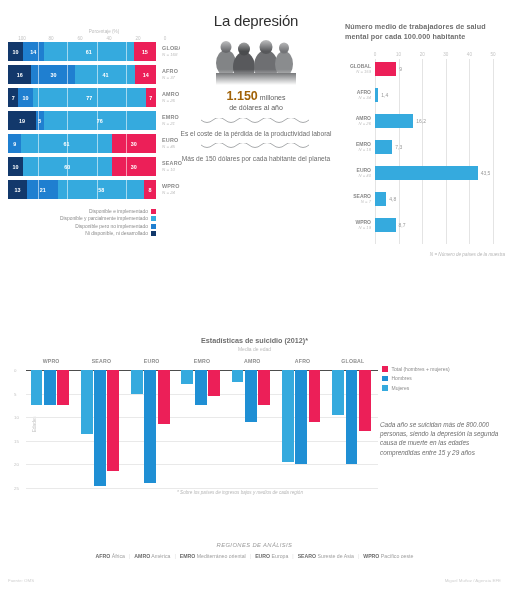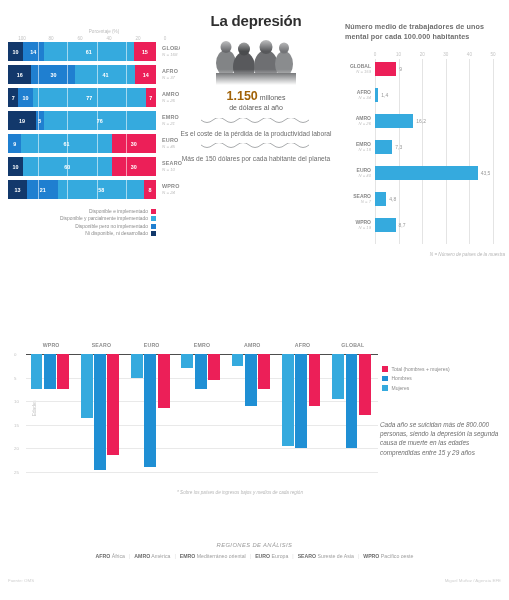--- a/index.html
+++ b/index.html
@@ -46,21 +46,21 @@
 
   .legend-left{margin-top:10px;padding-right:44px;text-align:right;}
   .legend-left .li{
     display:flex;align-items:center;justify-content:flex-end;
     font-size:4.9px;color:#8c8c8c;margin-bottom:2.4px;
   }
   .legend-left .sw{width:5px;height:5px;margin-left:3px;display:inline-block;}
 
   
   .center{position:absolute;left:180px;top:12px;width:152px;text-align:center;}
-  .main-title{font-size:15px;font-weight:bold;color:#2f2f2f;letter-spacing:-.2px;}
+  .main-title{font-size:15px;font-weight:normal;color:#2f2f2f;letter-spacing:-.2px;}
   .subtitle{
     font-size:8.6px;font-style:italic;color:#7d7d7d;line-height:11.4px;margin-top:5px;
   }
   .photo{
     position:relative;width:152px;height:52px;margin-top:4px;
     overflow:hidden;
   }
   .photo svg{display:block;}
   .bignum{margin-top:6px;font-size:7px;color:#5e5e5e;line-height:10px;}
   .bignum b{font-size:12.5px;color:#a16207;}
@@ -317,21 +317,21 @@
     <div class="cline">Es el coste de la pérdida de la productividad laboral</div>
 
     <svg class="wave" width="110" height="7" viewBox="0 0 110 7">
       <path d="M0 2 Q 6 7 12 2 T 24 2 T 36 2 T 48 2 T 60 2 T 72 2 T 84 2 T 96 2 T 108 2" fill="none" stroke="#9fa1a4" stroke-width="0.9"></path>
     </svg>
 
     <div class="cline">Más de 150 dólares por cada habitante del planeta</div>
   </div>
 
   <div class="workers">
-    <div class="sec-title">Número medio de trabajadores de unos mental por cada 100.000 habitantes</div>
+    <div class="sec-title">Número medio de trabajadores de salud mental por cada 100.000 habitante</div>
     <div class="wchart" id="workers-chart-body">
         <div class="wtick" style="left: 30px;">0</div>
         <div class="wgrid" style="left: 30px;"></div>
         <div class="wtick" style="left: 53.6px;">10</div>
         <div class="wgrid" style="left: 53.6px;"></div>
         <div class="wtick" style="left: 77.2px;">20</div>
         <div class="wgrid" style="left: 77.2px;"></div>
         <div class="wtick" style="left: 100.8px;">30</div>
         <div class="wgrid" style="left: 100.8px;"></div>
         <div class="wtick" style="left: 124.4px;">40</div>
@@ -392,20 +392,24 @@
             <div class="n">N = 19</div>
           </div>
           <div class="wbar" style="width: 20.532px;"></div>
           <div class="wval">8,7</div>
         </div>
       </div>
     <div class="wnote">N = Número de países de la muestra</div>
   </div>
 
   <div class="suicide">
+    <div class="s-head">
+      <div class="t">Estadísticas de suicidio (2012)*</div>
+      <div class="s">Media de edad</div>
+    </div>
 
     <div class="schart" id="suicide-chart-body">
       <div class="sylab">Edades</div>
     <div class="sgrid zero" style="top: 12px;"></div>
         <div class="sytick" style="top: 12px;">0</div>
         <div class="sgrid" style="top: 35.6px;"></div>
         <div class="sytick" style="top: 35.6px;">5</div>
         <div class="sgrid" style="top: 59.2px;"></div>
         <div class="sytick" style="top: 59.2px;">10</div>
         <div class="sgrid" style="top: 82.8px;"></div>

